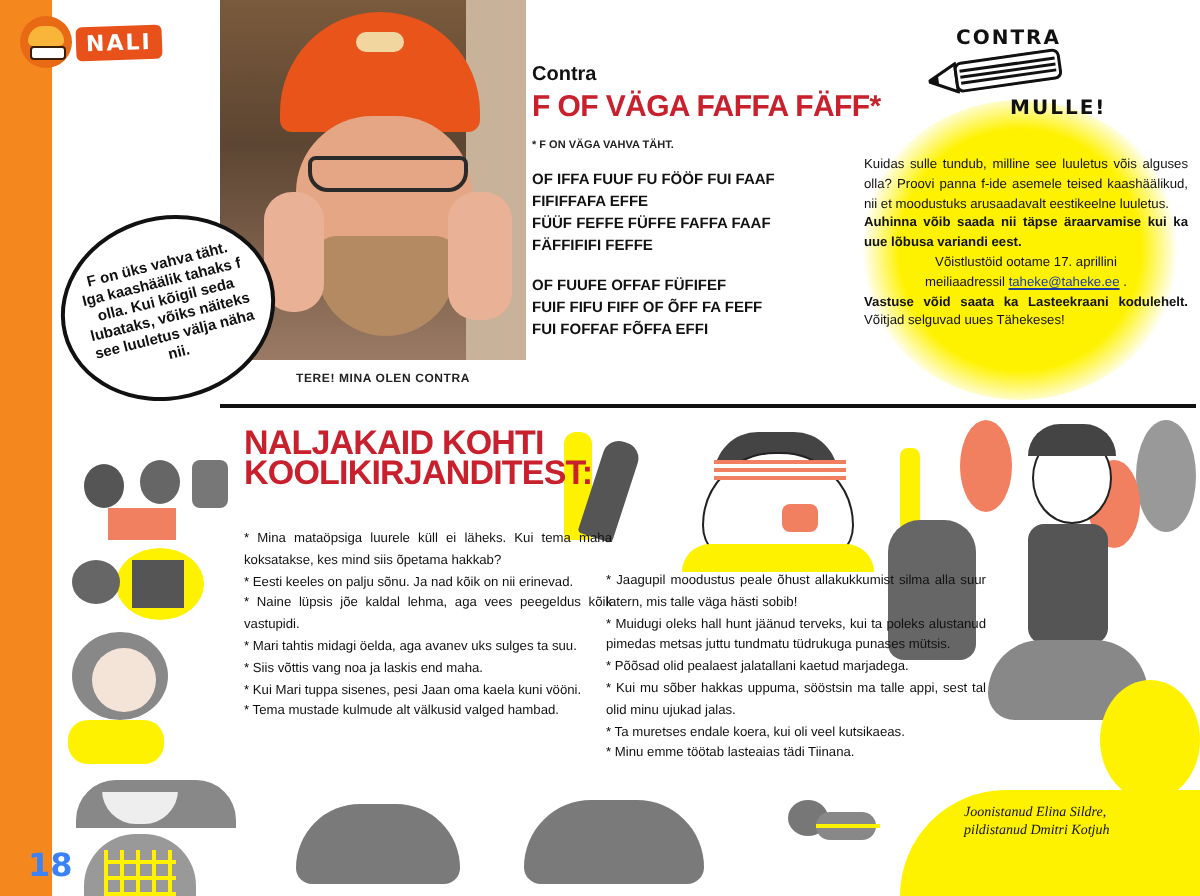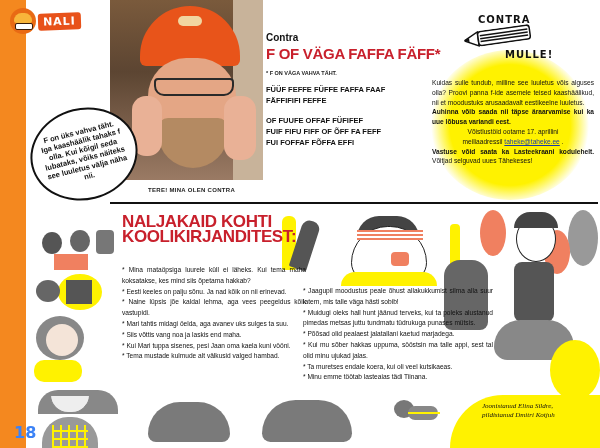--- a/index.html
+++ b/index.html
@@ -86,20 +86,22 @@
 
 <div class="bubble">
   <div class="bubble-text">F on üks vahva täht. Iga kaashäälik tahaks f olla. Kui kõigil seda lubataks, võiks näiteks see luuletus välja näha nii.</div>
 </div>
 
 <div class="poem-author">Contra</div>
 <div class="poem-title">F OF VÄGA FAFFA FÄFF*</div>
 <div class="poem-note">* F ON VÄGA VAHVA TÄHT.</div>
 <div class="poem-body">
   <div class="stanza">
+    <div>OF IFFA FUUF FU FÖÖF FUI FAAF</div>
+    <div>FIFIFFAFA EFFE</div>
     <div>FÜÜF FEFFE FÜFFE FAFFA FAAF</div>
     <div>FÄFFIFIFI FEFFE</div>
   </div>
   <div class="stanza">
     <div>OF FUUFE OFFAF FÜFIFEF</div>
     <div>FUIF FIFU FIFF OF ÕFF FA FEFF</div>
     <div>FUI FOFFAF FÕFFA EFFI</div>
   </div>
 </div>
 

